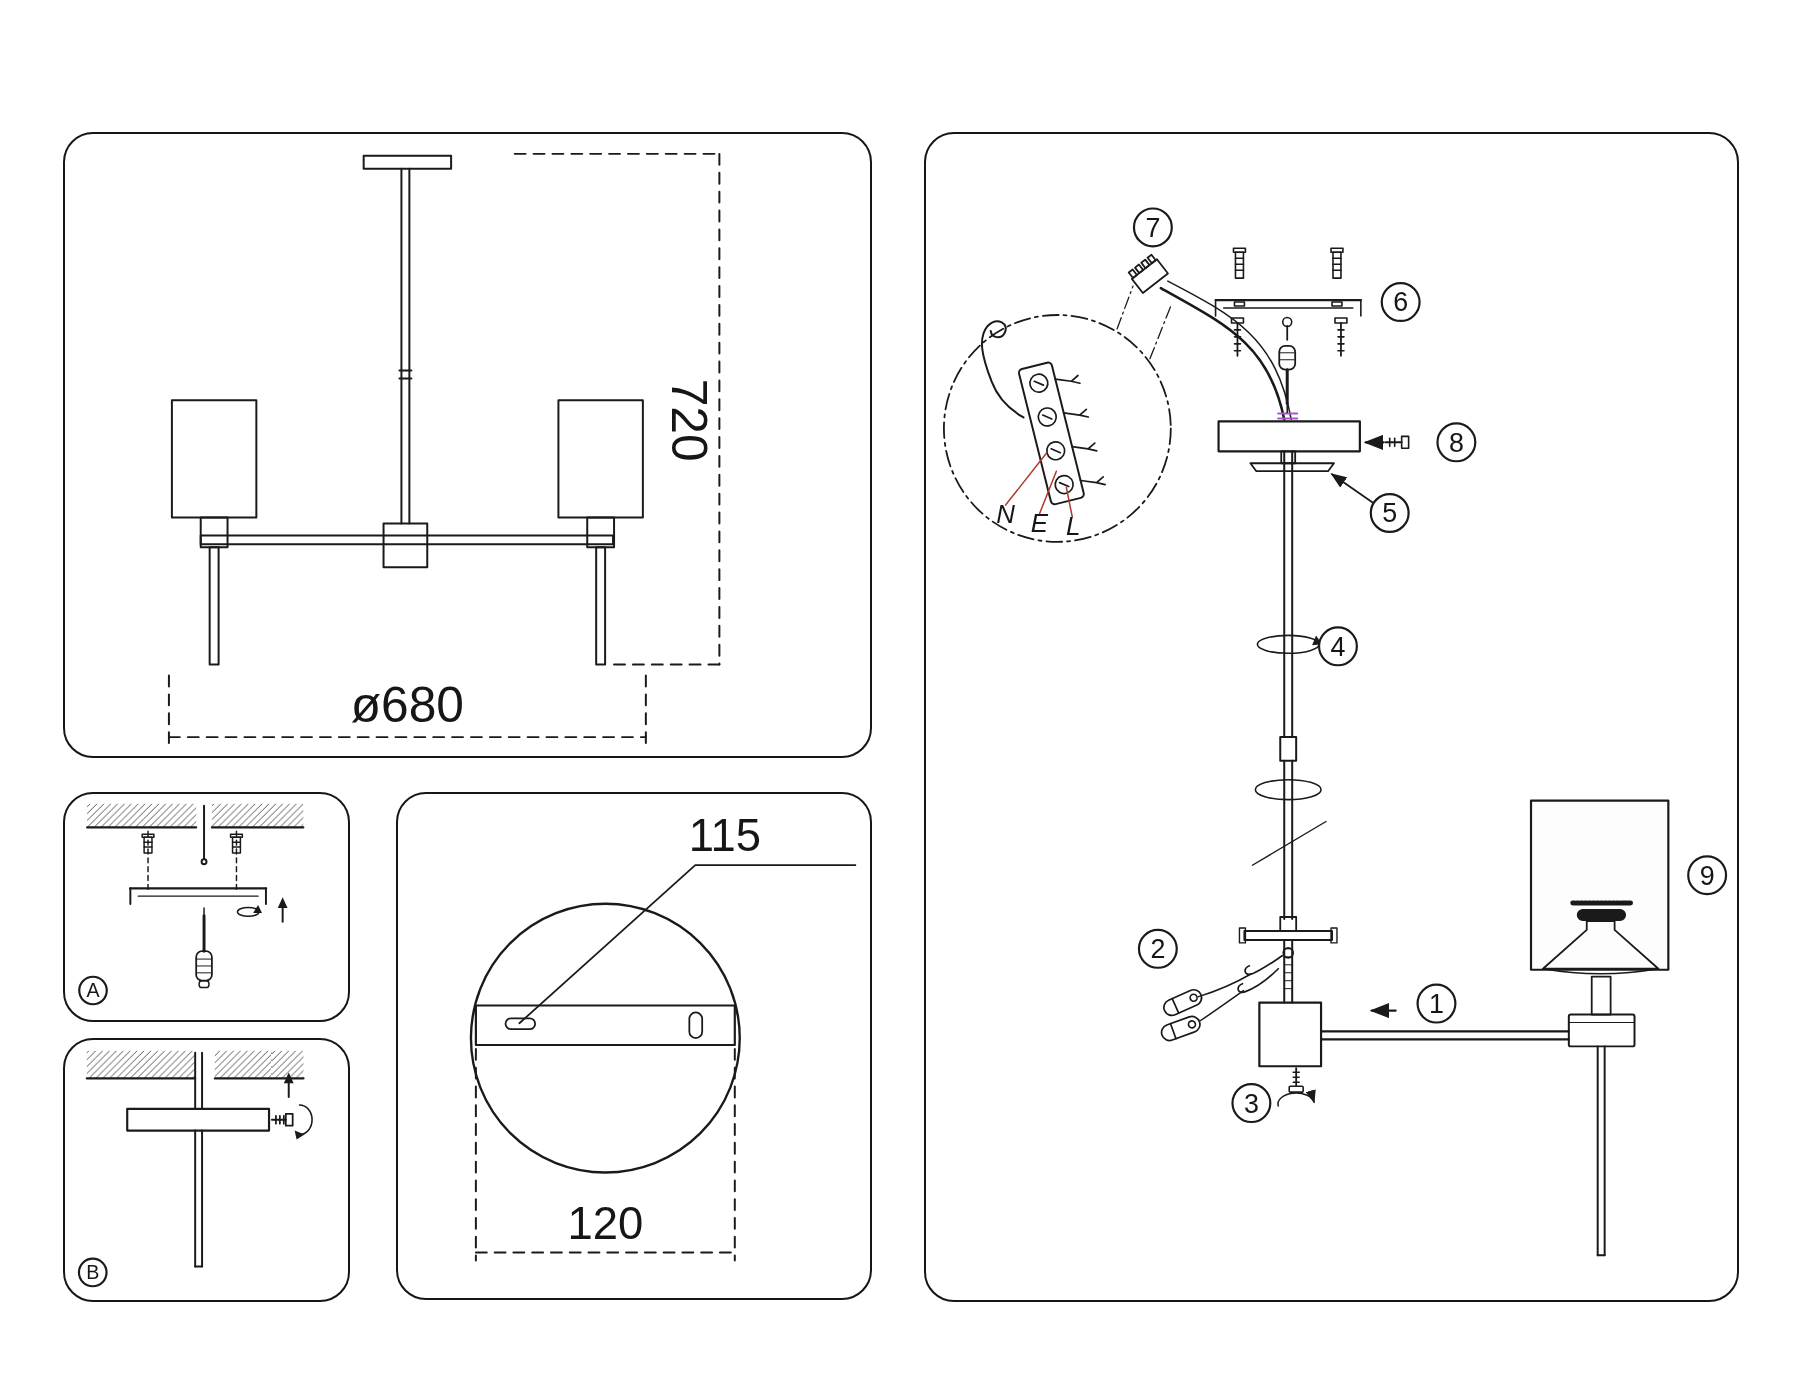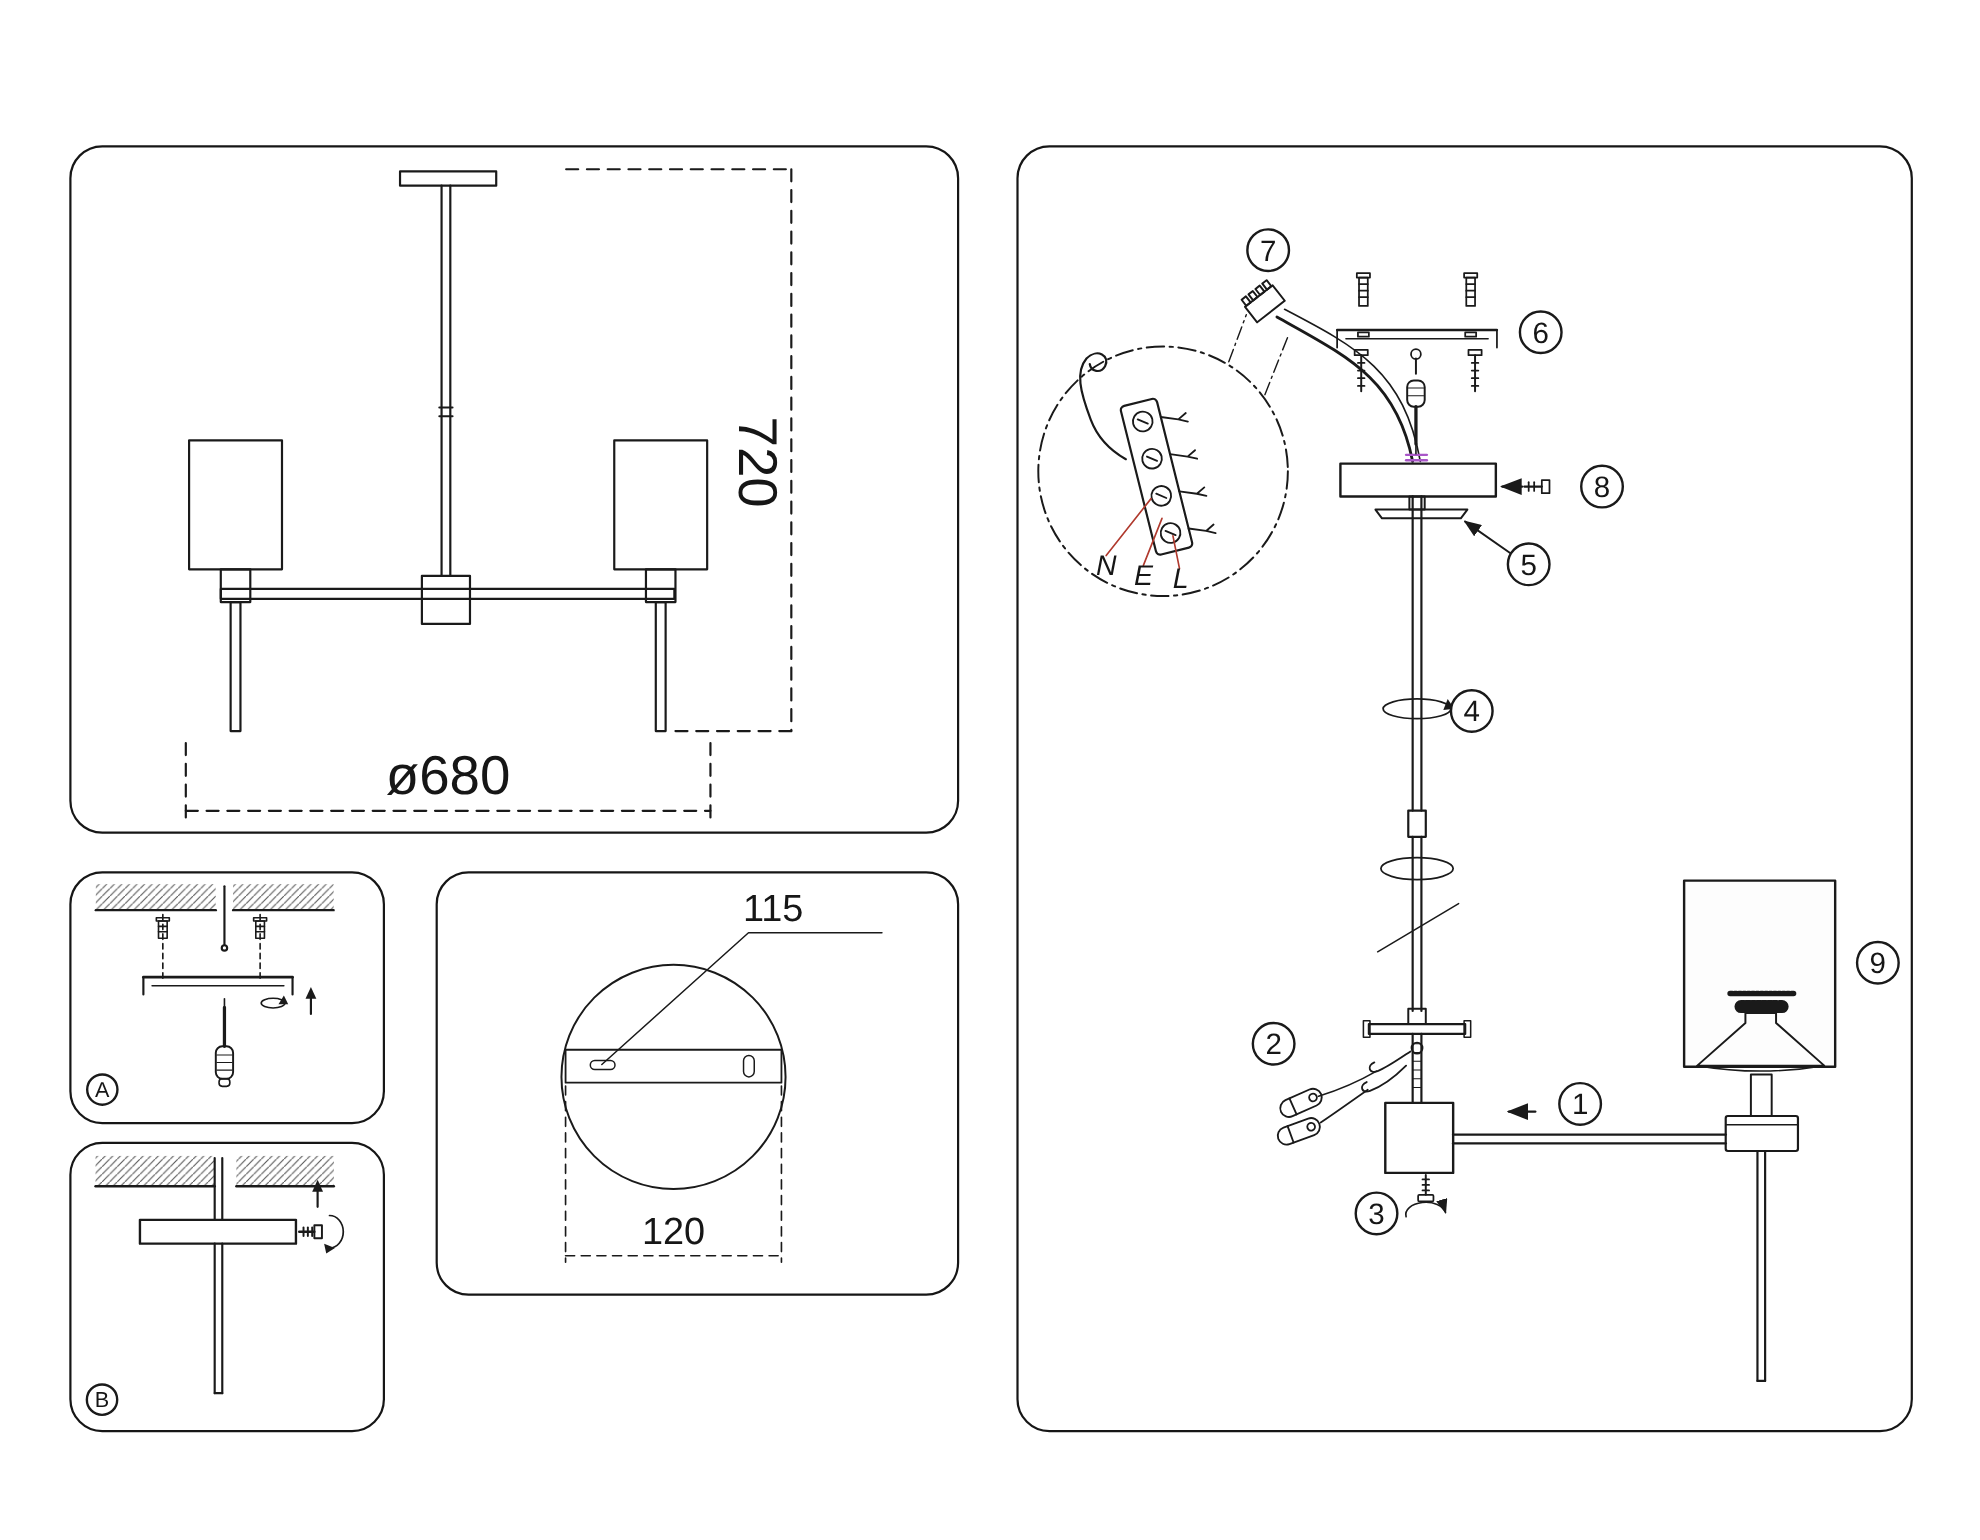--- a/index.html
+++ b/index.html
@@ -146,21 +146,21 @@
         <line x1="227" y1="58" x2="227" y2="38"></line>
         <polygon points="222,44 227,33 232,44" fill="#1a1a1a" stroke="none"></polygon>
         <circle cx="28" cy="236" r="14" stroke-width="2.2" fill="#fff"></circle>
       </g>
       <g class="labels">
         <text x="28" y="243" text-anchor="middle" font-size="20">B</text>
       </g>
     </svg>
   </div>
 
-  <div class="panel" style="left:396px;top:792px;width:476px;height:386px;padding-left:24px;">
+  <div class="panel" style="left:396px;top:792px;width:476px;height:508px;padding-left:24px;">
     <svg viewBox="0 0 476 510">
       <g class="ink" stroke="#1a1a1a">
         <circle cx="209" cy="247" r="136" stroke-width="2.4"></circle>
         <rect x="78" y="214" width="262" height="40" stroke-width="2.2"></rect>
         <rect x="108" y="227" width="30" height="11" rx="5.5" stroke-width="1.8"></rect>
         <rect x="294" y="221" width="13" height="26" rx="6.5" stroke-width="1.8"></rect>
         <polyline points="122,232 300,72 462,72" stroke-width="1.8"></polyline>
         <g stroke-dasharray="11 8">
           <line x1="78" y1="258" x2="78" y2="472"></line>
           <line x1="340" y1="258" x2="340" y2="472"></line>

